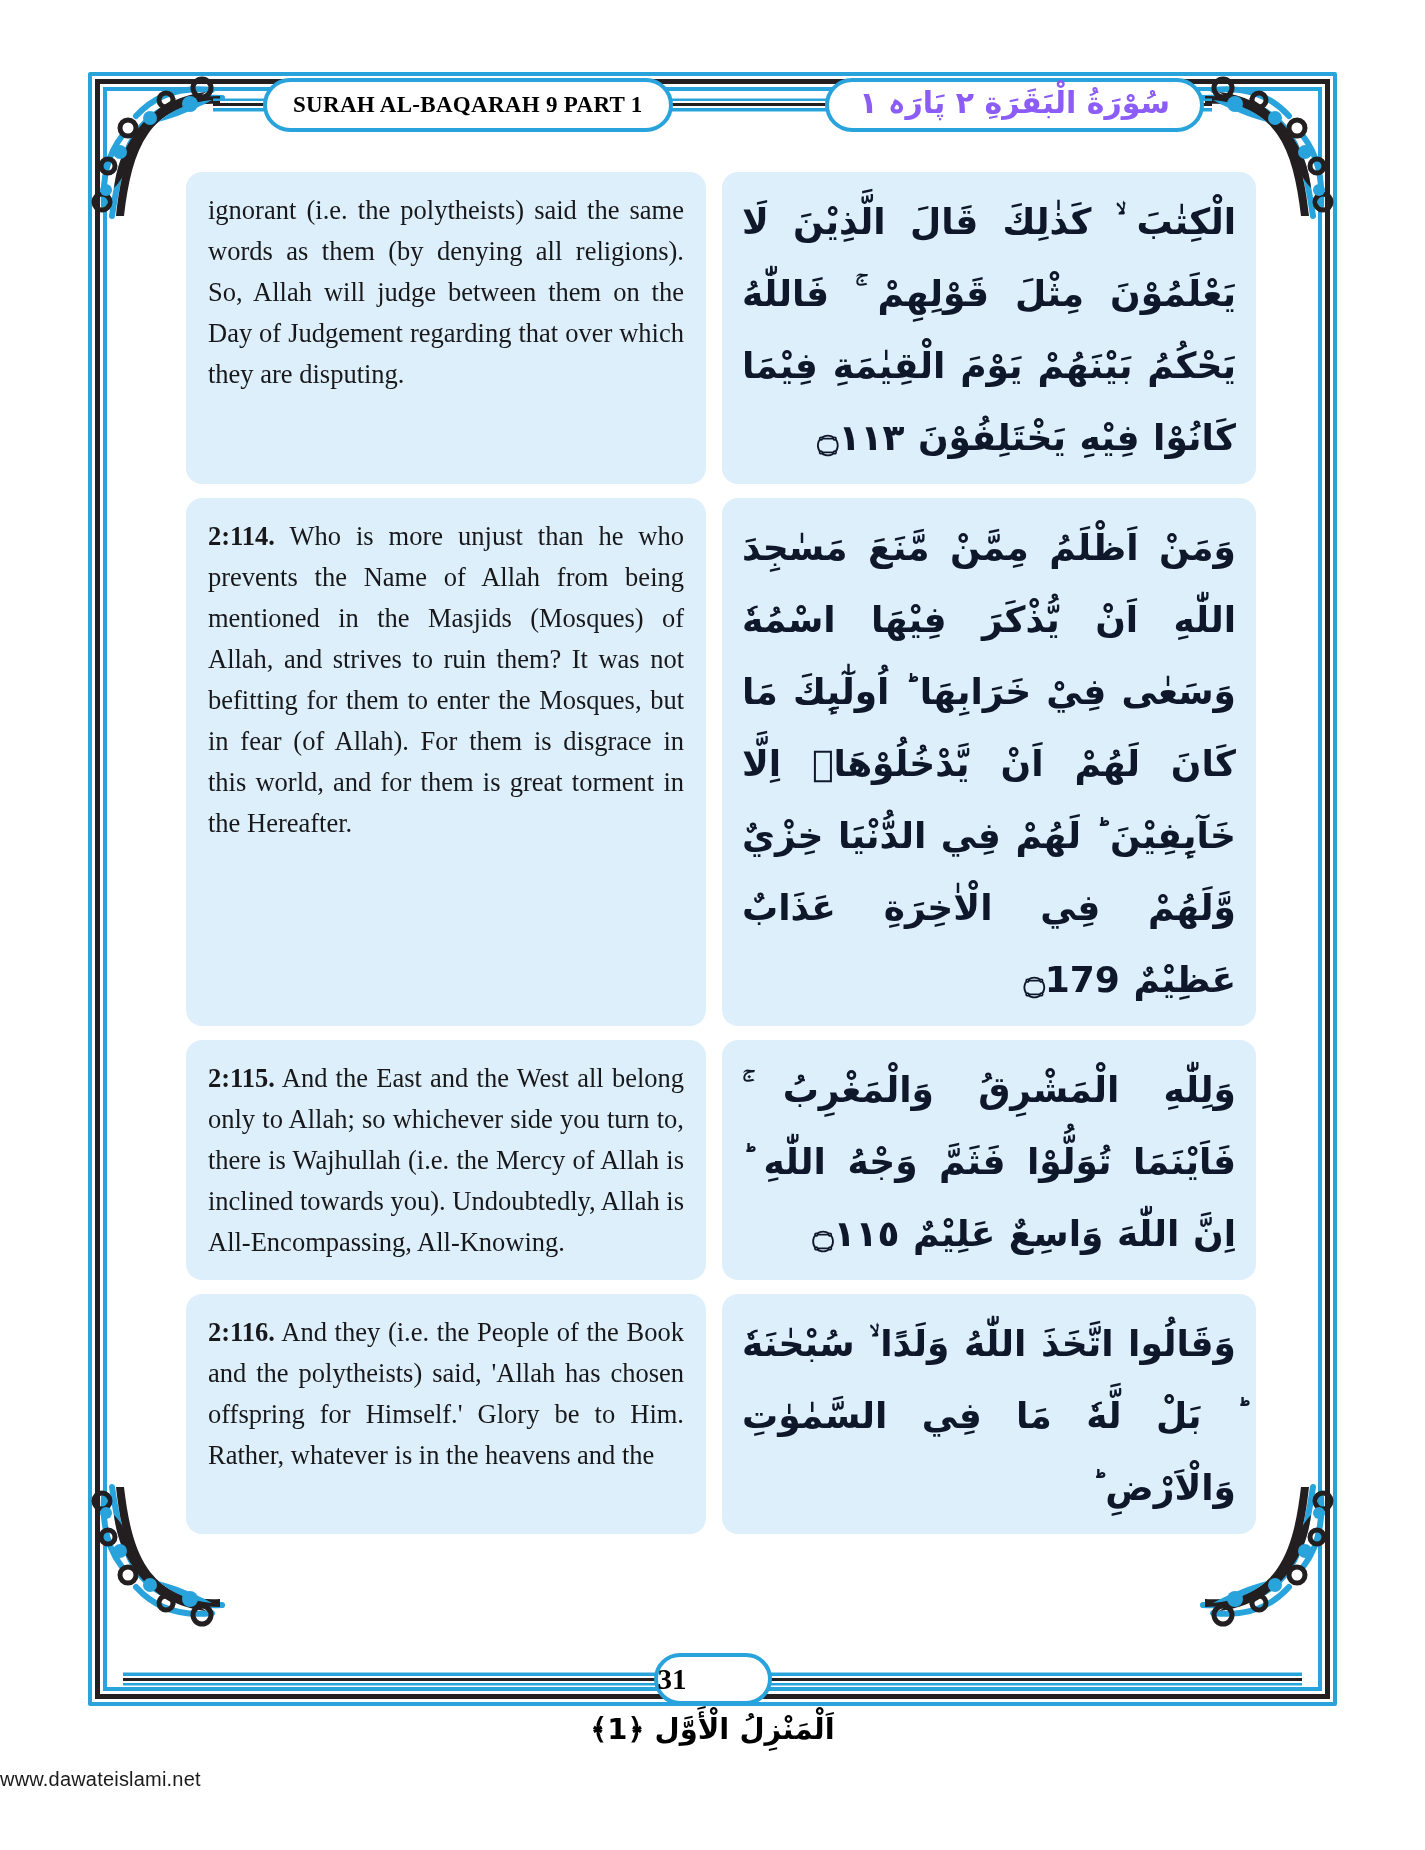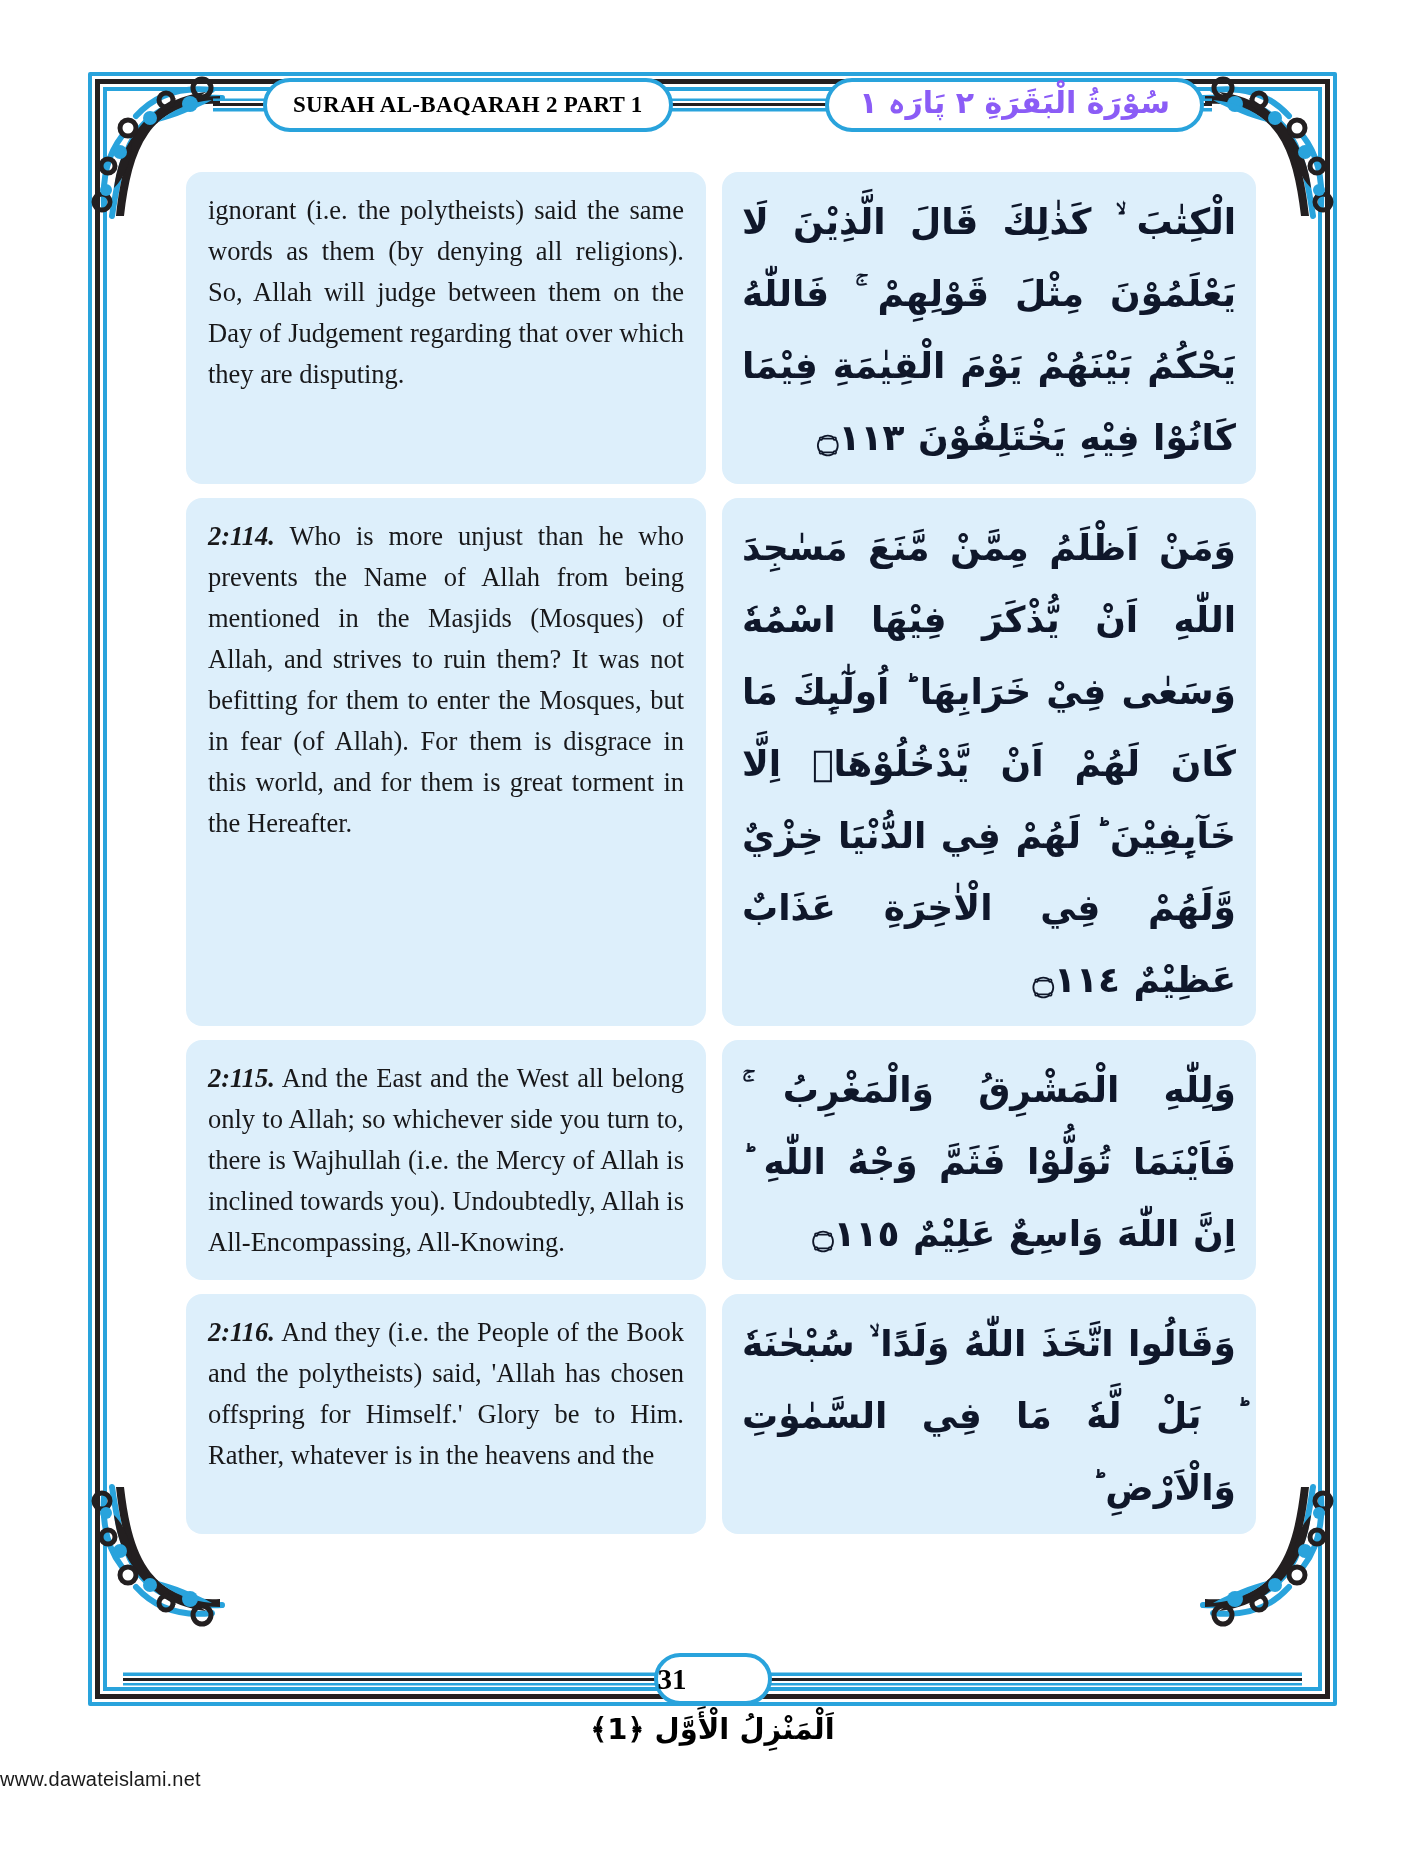--- a/index.html
+++ b/index.html
@@ -149,21 +149,20 @@
     font-family: "Liberation Serif", serif;
     font-size: 26.5px;
     line-height: 41px;
     color: #18181a;
     text-align: justify;
     text-align-last: left;
     hyphens: none;
   }
   .en-text .vnum {
     font-weight: bold;
-    font-style: italic;
   }
 
   .ar-text {
     font-family: "DejaVu Sans", sans-serif;
     direction: rtl;
     text-align: justify;
     text-align-last: right;
     font-size: 36px;
     line-height: 72px;
     color: #0f172a;
@@ -348,21 +347,21 @@
         <circle cx="58" cy="96" r="7"></circle>
         <circle cx="44" cy="134" r="6"></circle>
         <path d="M150 44 c-22 2 -40 10 -54 22 16 -4 36 -12 54 -22 z"></path>
       </g>
     </svg>
   </div>
 
   <div class="header-band">
     <div class="header-rule"></div>
     <div class="pill pill-left">
-      <span class="txt">SURAH AL-BAQARAH 2 PART 1</span>
+      <span class="txt">SURAH AL-BAQARAH 9 PART 1</span>
     </div>
     <div class="pill pill-right">
       <span class="txt">سُوْرَةُ الْبَقَرَةِ ٢ پَارَہ ١</span>
     </div>
   </div>
 
   <div class="content">
 
     <div class="verse-row">
       <div class="cell cell-en">
@@ -371,21 +370,21 @@
       <div class="cell cell-ar">
         <div class="ar-text">الْكِتٰبَ ۙ كَذٰلِكَ قَالَ الَّذِيْنَ لَا يَعْلَمُوْنَ مِثْلَ قَوْلِهِمْ ۚ فَاللّٰهُ يَحْكُمُ بَيْنَهُمْ يَوْمَ الْقِيٰمَةِ فِيْمَا كَانُوْا فِيْهِ يَخْتَلِفُوْنَ ۝١١٣</div>
       </div>
     </div>
 
     <div class="verse-row">
       <div class="cell cell-en">
         <div class="en-text"><span class="vnum">2:114.</span> <span>Who is more unjust than he who prevents the Name of Allah from being mentioned in the Masjids (Mosques) of Allah, and strives to ruin them? It was not befitting for them to enter the Mosques, but in fear (of Allah). For them is disgrace in this world, and for them is great torment in the Hereafter.</span></div>
       </div>
       <div class="cell cell-ar">
-        <div class="ar-text">وَمَنْ اَظْلَمُ مِمَّنْ مَّنَعَ مَسٰجِدَ اللّٰهِ اَنْ يُّذْكَرَ فِيْهَا اسْمُهٗ وَسَعٰى فِيْ خَرَابِهَا ؕ اُولٰٓىِٕكَ مَا كَانَ لَهُمْ اَنْ يَّدْخُلُوْهَاۤ اِلَّا خَآىِٕفِيْنَ ؕ لَهُمْ فِي الدُّنْيَا خِزْيٌ وَّلَهُمْ فِي الْاٰخِرَةِ عَذَابٌ عَظِيْمٌ ۝١١٤</div>
+        <div class="ar-text">وَمَنْ اَظْلَمُ مِمَّنْ مَّنَعَ مَسٰجِدَ اللّٰهِ اَنْ يُّذْكَرَ فِيْهَا اسْمُهٗ وَسَعٰى فِيْ خَرَابِهَا ؕ اُولٰٓىِٕكَ مَا كَانَ لَهُمْ اَنْ يَّدْخُلُوْهَاۤ اِلَّا خَآىِٕفِيْنَ ؕ لَهُمْ فِي الدُّنْيَا خِزْيٌ وَّلَهُمْ فِي الْاٰخِرَةِ عَذَابٌ عَظِيْمٌ ۝179</div>
       </div>
     </div>
 
     <div class="verse-row">
       <div class="cell cell-en">
         <div class="en-text"><span class="vnum">2:115.</span> <span>And the East and the West all belong only to Allah; so whichever side you turn to, there is Wajhullah (i.e. the Mercy of Allah is inclined towards you). Undoubtedly, Allah is All-Encompassing, All-Knowing.</span></div>
       </div>
       <div class="cell cell-ar">
         <div class="ar-text">وَلِلّٰهِ الْمَشْرِقُ وَالْمَغْرِبُ ۚ فَاَيْنَمَا تُوَلُّوْا فَثَمَّ وَجْهُ اللّٰهِ ؕ اِنَّ اللّٰهَ وَاسِعٌ عَلِيْمٌ ۝١١٥</div>
       </div>

